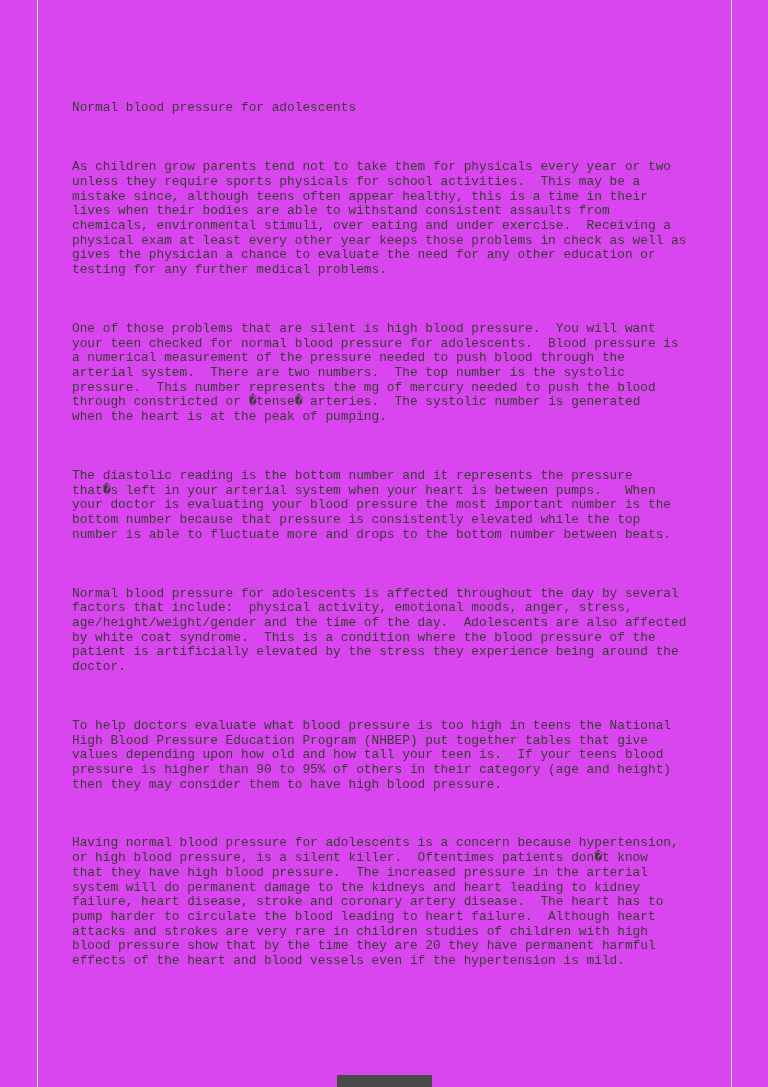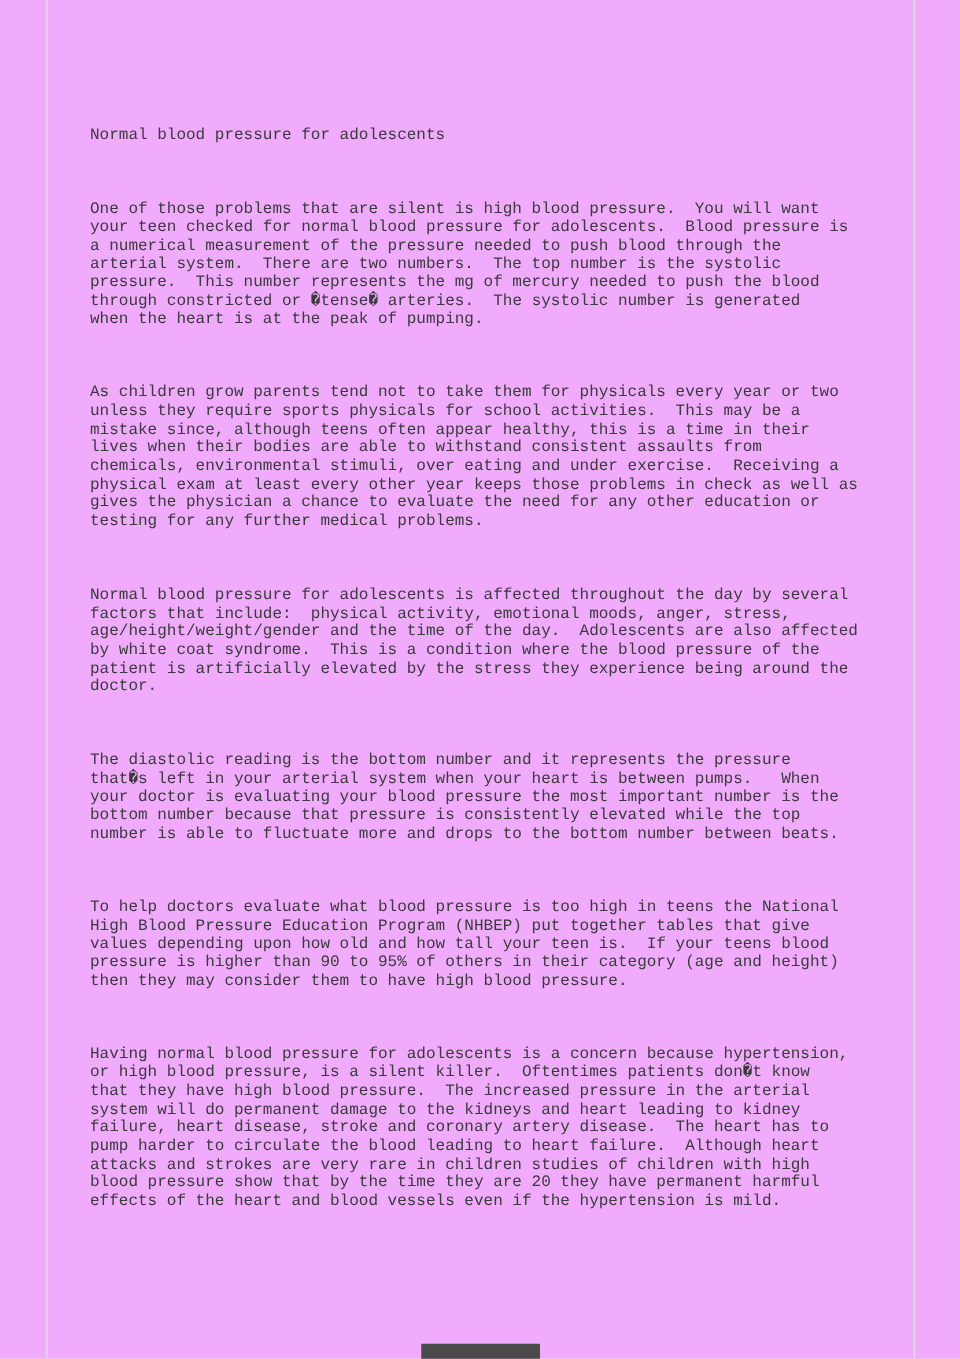--- a/index.html
+++ b/index.html
@@ -7,21 +7,21 @@
   body {
     width: 768px;
     height: 1087px;
     position: relative;
     overflow: hidden;
     font-family: "Liberation Mono", "DejaVu Sans Mono", monospace;
   }
   .page {
     position: absolute;
     inset: 0;
-    background: #f0abfc;
+    background: #d946ef;
   }
   .page-border {
     position: absolute;
     top: 0;
     bottom: 0;
     width: 1px;
     background: #e2e2e2;
   }
   .page-border.left  { left: 37px; }
   .page-border.right { left: 731px; }
@@ -55,46 +55,46 @@
 </style>
 </head>
 <body>
 
 <div class="page">
   <div class="page-border left"></div>
   <div class="page-border right"></div>
 
   <div class="content">
     <h1 class="doc-title">Normal blood pressure for adolescents</h1>
-    <p class="para">One of those problems that are silent is high blood pressure.  You will want
-your teen checked for normal blood pressure for adolescents.  Blood pressure is
-a numerical measurement of the pressure needed to push blood through the
-arterial system.  There are two numbers.  The top number is the systolic
-pressure.  This number represents the mg of mercury needed to push the blood
-through constricted or �tense� arteries.  The systolic number is generated
-when the heart is at the peak of pumping.</p>
     <p class="para">As children grow parents tend not to take them for physicals every year or two
 unless they require sports physicals for school activities.  This may be a
 mistake since, although teens often appear healthy, this is a time in their
 lives when their bodies are able to withstand consistent assaults from
 chemicals, environmental stimuli, over eating and under exercise.  Receiving a
 physical exam at least every other year keeps those problems in check as well as
 gives the physician a chance to evaluate the need for any other education or
 testing for any further medical problems.</p>
+    <p class="para">One of those problems that are silent is high blood pressure.  You will want
+your teen checked for normal blood pressure for adolescents.  Blood pressure is
+a numerical measurement of the pressure needed to push blood through the
+arterial system.  There are two numbers.  The top number is the systolic
+pressure.  This number represents the mg of mercury needed to push the blood
+through constricted or �tense� arteries.  The systolic number is generated
+when the heart is at the peak of pumping.</p>
+    <p class="para">The diastolic reading is the bottom number and it represents the pressure
+that�s left in your arterial system when your heart is between pumps.   When
+your doctor is evaluating your blood pressure the most important number is the
+bottom number because that pressure is consistently elevated while the top
+number is able to fluctuate more and drops to the bottom number between beats.</p>
     <p class="para">Normal blood pressure for adolescents is affected throughout the day by several
 factors that include:  physical activity, emotional moods, anger, stress,
 age/height/weight/gender and the time of the day.  Adolescents are also affected
 by white coat syndrome.  This is a condition where the blood pressure of the
 patient is artificially elevated by the stress they experience being around the
 doctor.</p>
-    <p class="para">The diastolic reading is the bottom number and it represents the pressure
-that�s left in your arterial system when your heart is between pumps.   When
-your doctor is evaluating your blood pressure the most important number is the
-bottom number because that pressure is consistently elevated while the top
-number is able to fluctuate more and drops to the bottom number between beats.</p>
     <p class="para">To help doctors evaluate what blood pressure is too high in teens the National
 High Blood Pressure Education Program (NHBEP) put together tables that give
 values depending upon how old and how tall your teen is.  If your teens blood
 pressure is higher than 90 to 95% of others in their category (age and height)
 then they may consider them to have high blood pressure.</p>
     <p class="para">Having normal blood pressure for adolescents is a concern because hypertension,
 or high blood pressure, is a silent killer.  Oftentimes patients don�t know
 that they have high blood pressure.  The increased pressure in the arterial
 system will do permanent damage to the kidneys and heart leading to kidney
 failure, heart disease, stroke and coronary artery disease.  The heart has to

